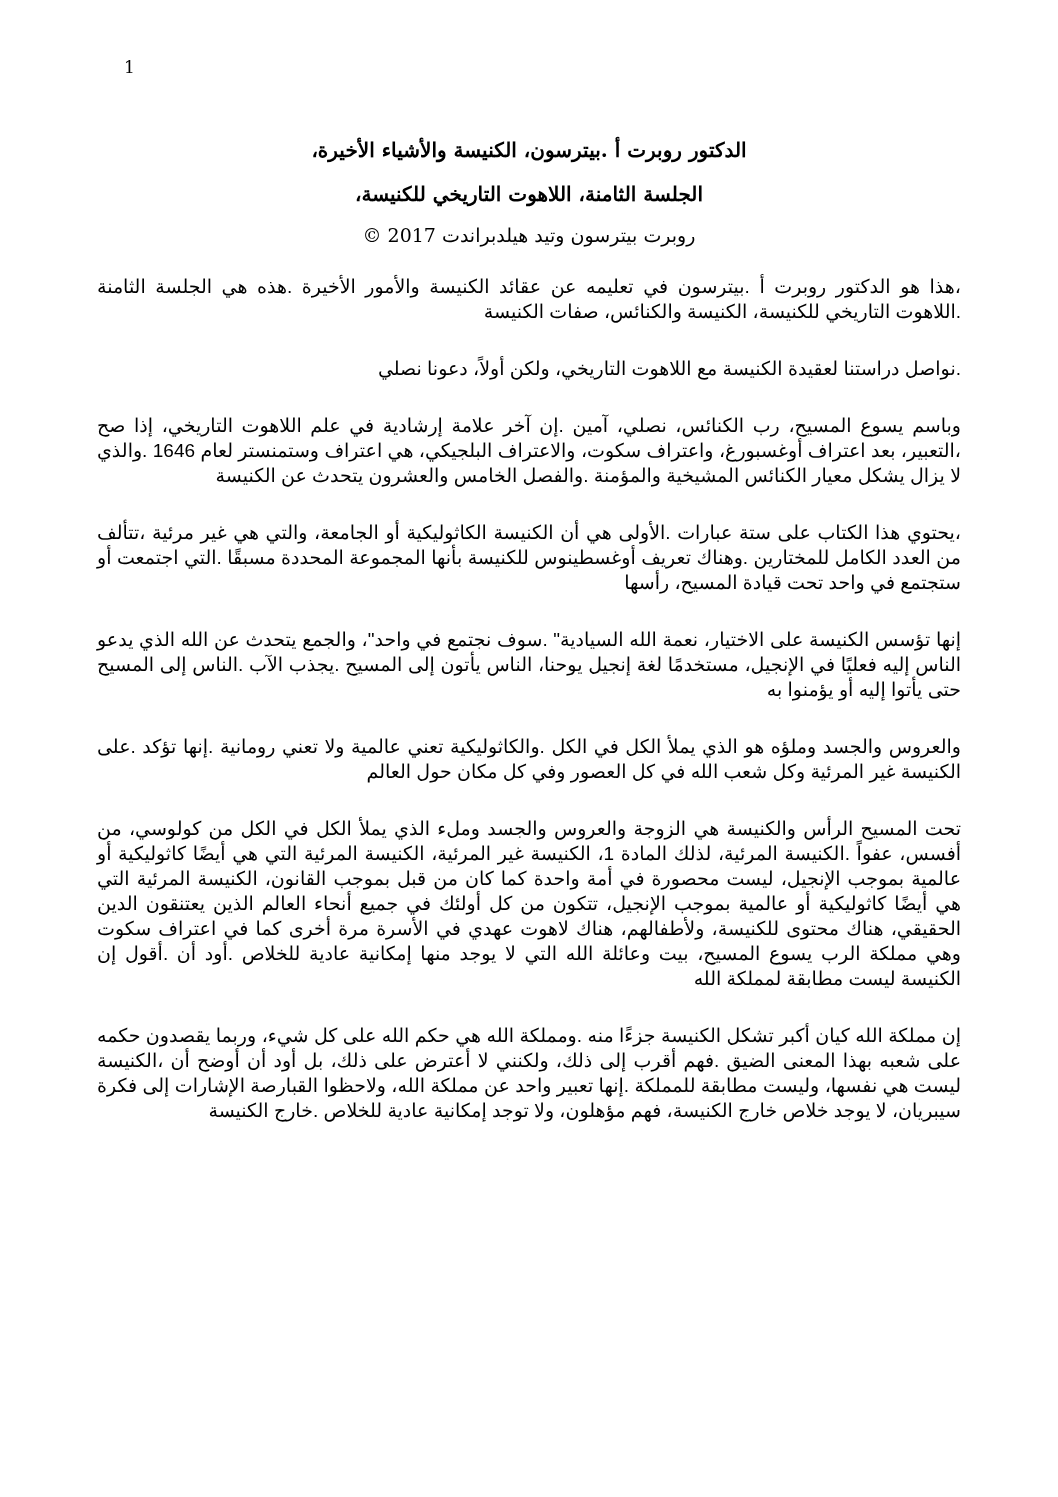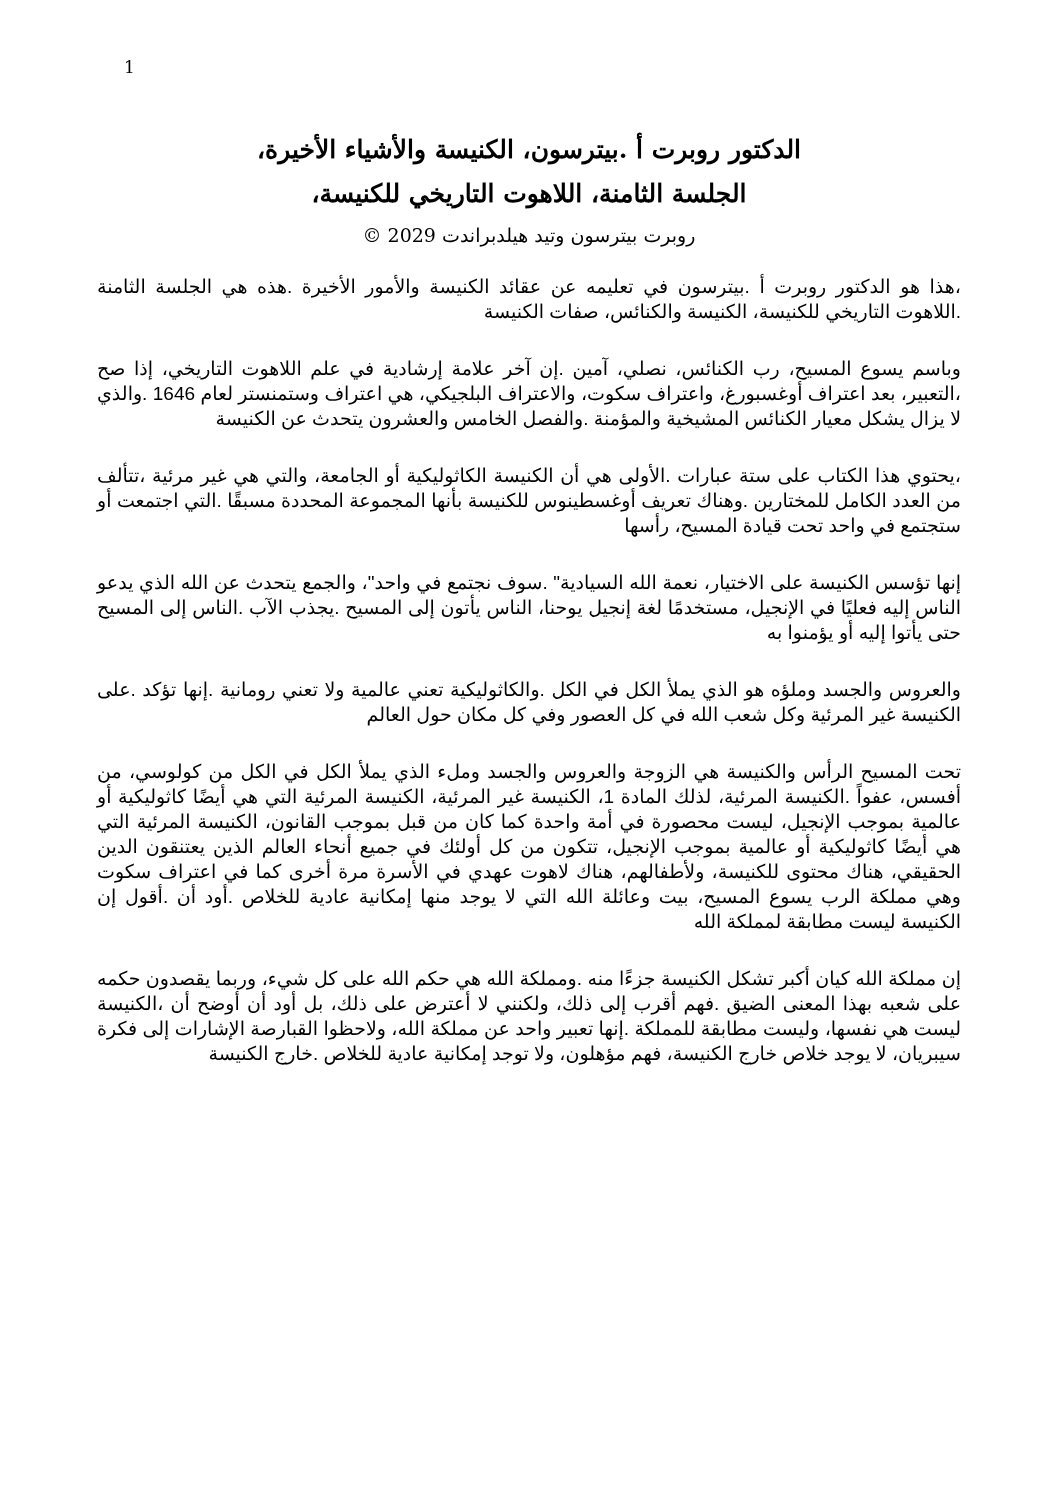--- a/index.html
+++ b/index.html
@@ -27,21 +27,21 @@
   .content {
     position: absolute;
     left: 97px;
     top: 0;
     width: 864px;
   }
   .title-block {
     margin-top: 128px;
     text-align: center;
     font-weight: 700;
-    font-size: 25px;
+    font-size: 20px;
     line-height: 44px;
     font-family: "DejaVu Serif", serif;
   }
   .copyright {
     margin-top: 4px;
     text-align: center;
     font-size: 19px;
     line-height: 30px;
   }
   .body-text {
@@ -64,24 +64,25 @@
 <div class="page">
   <div class="page-number">1</div>
 
   <div class="content">
 
     <div class="title-block" dir="rtl" lang="ar">
       <div class="title-line">الدكتور روبرت أ .بيترسون، الكنيسة والأشياء الأخيرة،</div>
       <div class="title-line">الجلسة الثامنة، اللاهوت التاريخي للكنيسة،</div>
     </div>
 
-    <div class="copyright" dir="rtl" lang="ar">روبرت بيترسون وتيد هيلدبراندت 2029 ©</div>
+    <div class="copyright" dir="rtl" lang="ar">روبرت بيترسون وتيد هيلدبراندت 2017 ©</div>
 
     <div class="body-text">
       <p class="para" dir="rtl" lang="ar">،هذا هو الدكتور روبرت أ .بيترسون في تعليمه عن عقائد الكنيسة والأمور الأخيرة .هذه هي الجلسة الثامنة .اللاهوت التاريخي للكنيسة، الكنيسة والكنائس، صفات الكنيسة</p>
+      <p class="para" dir="rtl" lang="ar">.نواصل دراستنا لعقيدة الكنيسة مع اللاهوت التاريخي، ولكن أولاً، دعونا نصلي</p>
       <p class="para" dir="rtl" lang="ar">وباسم يسوع المسيح، رب الكنائس، نصلي، آمين .إن آخر علامة إرشادية في علم اللاهوت التاريخي، إذا صح ،التعبير، بعد اعتراف أوغسبورغ، واعتراف سكوت، والاعتراف البلجيكي، هي اعتراف وستمنستر لعام 1646 .والذي لا يزال يشكل معيار الكنائس المشيخية والمؤمنة .والفصل الخامس والعشرون يتحدث عن الكنيسة</p>
       <p class="para" dir="rtl" lang="ar">،يحتوي هذا الكتاب على ستة عبارات .الأولى هي أن الكنيسة الكاثوليكية أو الجامعة، والتي هي غير مرئية ،تتألف من العدد الكامل للمختارين .وهناك تعريف أوغسطينوس للكنيسة بأنها المجموعة المحددة مسبقًا .التي اجتمعت أو ستجتمع في واحد تحت قيادة المسيح، رأسها</p>
       <p class="para" dir="rtl" lang="ar">إنها تؤسس الكنيسة على الاختيار، نعمة الله السيادية" .سوف نجتمع في واحد"، والجمع يتحدث عن الله الذي يدعو الناس إليه فعليًا في الإنجيل، مستخدمًا لغة إنجيل يوحنا، الناس يأتون إلى المسيح .يجذب الآب .الناس إلى المسيح حتى يأتوا إليه أو يؤمنوا به</p>
       <p class="para" dir="rtl" lang="ar">والعروس والجسد وملؤه هو الذي يملأ الكل في الكل .والكاثوليكية تعني عالمية ولا تعني رومانية .إنها تؤكد .على الكنيسة غير المرئية وكل شعب الله في كل العصور وفي كل مكان حول العالم</p>
       <p class="para" dir="rtl" lang="ar">تحت المسيح الرأس والكنيسة هي الزوجة والعروس والجسد وملء الذي يملأ الكل في الكل من كولوسي، من أفسس، عفواً .الكنيسة المرئية، لذلك المادة 1، الكنيسة غير المرئية، الكنيسة المرئية التي هي أيضًا كاثوليكية أو عالمية بموجب الإنجيل، ليست محصورة في أمة واحدة كما كان من قبل بموجب القانون، الكنيسة المرئية التي هي أيضًا كاثوليكية أو عالمية بموجب الإنجيل، تتكون من كل أولئك في جميع أنحاء العالم الذين يعتنقون الدين الحقيقي، هناك محتوى للكنيسة، ولأطفالهم، هناك لاهوت عهدي في الأسرة مرة أخرى كما في اعتراف سكوت وهي مملكة الرب يسوع المسيح، بيت وعائلة الله التي لا يوجد منها إمكانية عادية للخلاص .أود أن .أقول إن الكنيسة ليست مطابقة لمملكة الله</p>
       <p class="para" dir="rtl" lang="ar">إن مملكة الله كيان أكبر تشكل الكنيسة جزءًا منه .ومملكة الله هي حكم الله على كل شيء، وربما يقصدون حكمه على شعبه بهذا المعنى الضيق .فهم أقرب إلى ذلك، ولكنني لا أعترض على ذلك، بل أود أن أوضح أن ،الكنيسة ليست هي نفسها، وليست مطابقة للمملكة .إنها تعبير واحد عن مملكة الله، ولاحظوا القبارصة الإشارات إلى فكرة سيبريان، لا يوجد خلاص خارج الكنيسة، فهم مؤهلون، ولا توجد إمكانية عادية للخلاص .خارج الكنيسة</p>
     </div>
 
   </div>
 </div>

